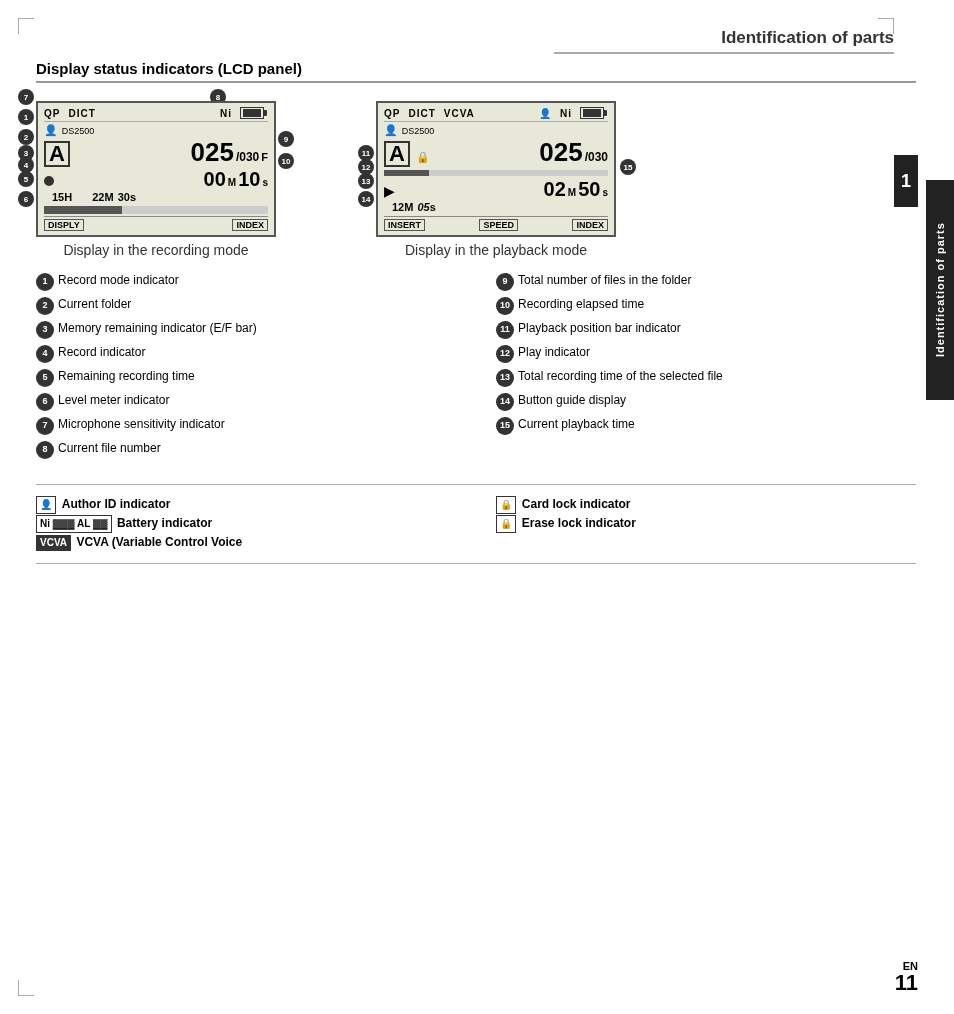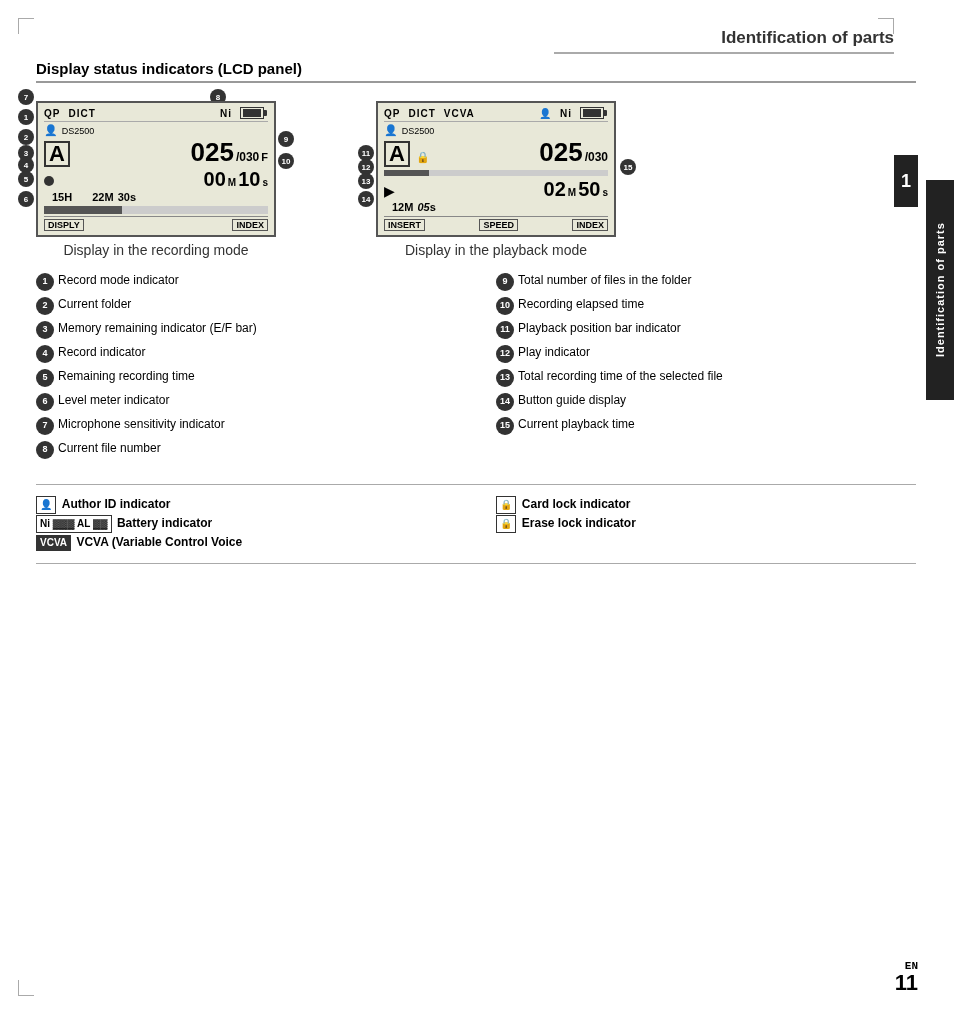--- a/index.html
+++ b/index.html
@@ -40,21 +40,20 @@
       right: 36px;
       font-size: 22px;
       font-weight: bold;
     }
     .page-lang {
       position: absolute;
       bottom: 42px;
       right: 36px;
       font-size: 11px;
       font-weight: bold;
-      font-family: Liberation Mono, monospace;
     }
 
     
     .chapter-marker {
       position: absolute;
       top: 155px;
       right: 36px;
       width: 24px;
       height: 52px;
       background: #222;

